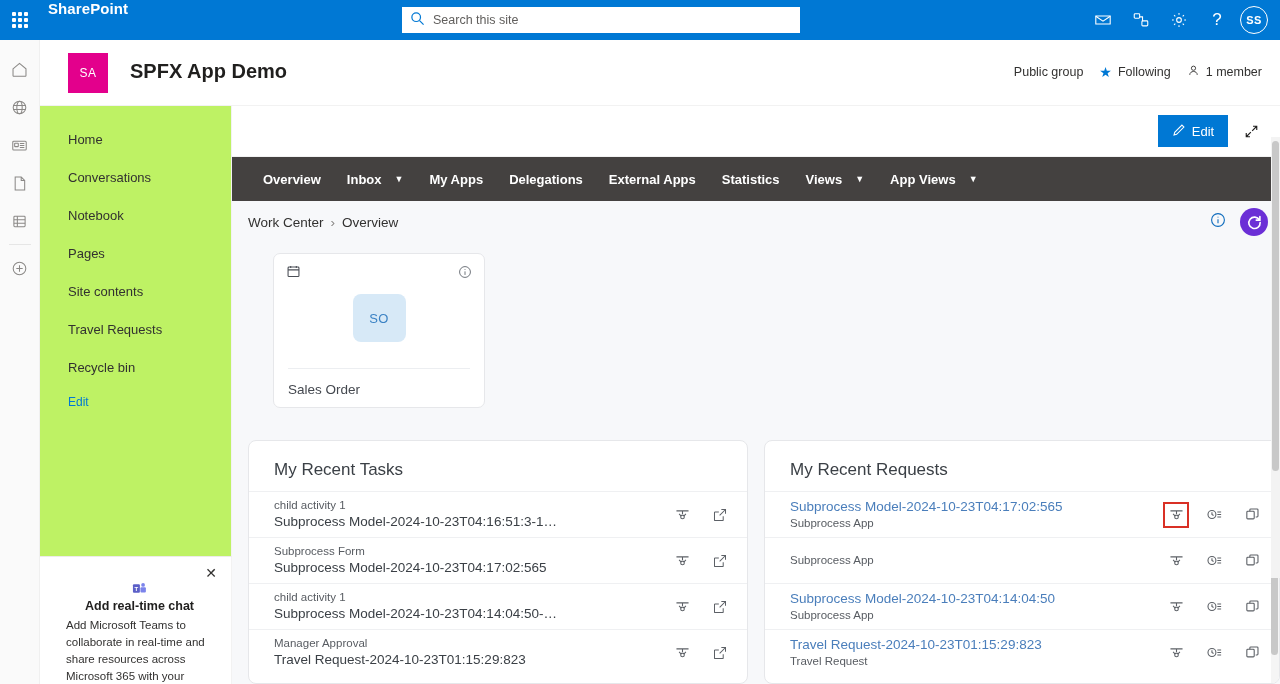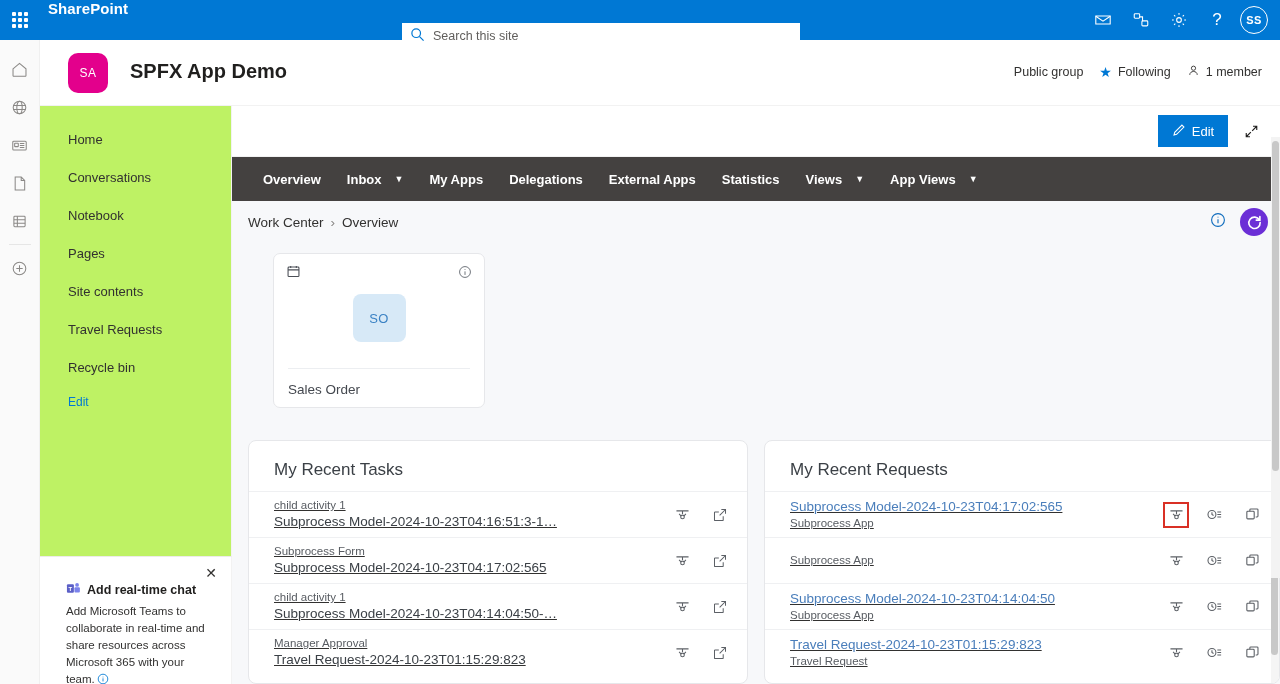--- a/index.html
+++ b/index.html
@@ -31,21 +31,21 @@
     grid-template-rows: repeat(3, 4px);
     gap: 2px;
   }
   .waffle-grid i { background: #ffffff; display: block; width: 4px; height: 4px; border-radius: 1px; }
   .suite-brand {
     color: #fff; font-size: 15px; font-weight: bold;
     margin-left: 8px; letter-spacing: .1px;
     cursor: pointer;
   }
   .search-wrap {
-    position: absolute; left: 402px; top: 23px;
+    position: absolute; left: 402px; top: 7px;
     width: 398px; height: 26px;
     background: #fff;
     display: flex; align-items: center;
     padding: 0 8px;
   }
   .search-wrap svg { flex: 0 0 auto; }
   .search-input {
     border: none; outline: none;
     font-family: "Liberation Sans", sans-serif;
     font-size: 12.5px; color: #323130;
@@ -100,21 +100,20 @@
     border-bottom: 1px solid #f2f2f2;
     z-index: 10;
   }
   .site-logo {
     position: absolute; left: 28px; top: 13px;
     width: 40px; height: 40px;
     background: #e3008c;
     color: #fff; font-size: 12px;
     display: flex; align-items: center; justify-content: center;
     letter-spacing: .4px;
-    border-radius: 10px;
   }
   .site-title {
     position: absolute; left: 90px; top: 20px;
     font-size: 20px; font-weight: 600; color: #201f1e;
     cursor: pointer;
   }
   .site-meta {
     position: absolute; right: 18px; top: 24px;
     display: flex; align-items: center; gap: 16px;
     font-size: 12.5px; color: #323130;
@@ -153,23 +152,24 @@
     padding: 16px 18px 0 26px;
     z-index: 11;
   }
   .promo-close {
     position: absolute; right: 10px; top: 6px;
     width: 20px; height: 20px;
     display: flex; align-items: center; justify-content: center;
     font-size: 14px; color: #323130; cursor: pointer;
   }
   .promo-title {
-    display: flex; align-items: center; gap: 6px;
+    display: flex; align-items: center; gap: 0;
     font-size: 12.5px; font-weight: bold; color: #201f1e;
     margin-top: 8px;
+    flex-direction: column;
   }
   .promo-body {
     font-size: 11.5px; color: #323130;
     line-height: 17px; margin-top: 4px;
   }
   .promo-info {
     display: inline-block; vertical-align: -2px; margin-left: 2px;
   }
 
   
@@ -275,21 +275,20 @@
   .panel-title {
     font-size: 17px; color: #3b4046;
     padding: 19px 0 0 25px;
     height: 50px;
   }
   .row {
     display: flex; align-items: center;
     border-top: 1px solid #eff0f2;
     padding: 9px 0 9px 25px;
     height: 46px;
-    text-decoration: underline;
   }
   .row-main { flex: 1 1 auto; min-width: 0; }
   .row-sub1 { font-size: 11.5px; color: #585c62; line-height: 15px; }
   .row-sub2 {
     font-size: 13.5px; color: #3b4046; line-height: 18px;
     white-space: nowrap; overflow: hidden; text-overflow: ellipsis;
     max-width: 370px;
   }
   .row-link {
     font-size: 13.5px; color: #4a7ebb; line-height: 18px;

